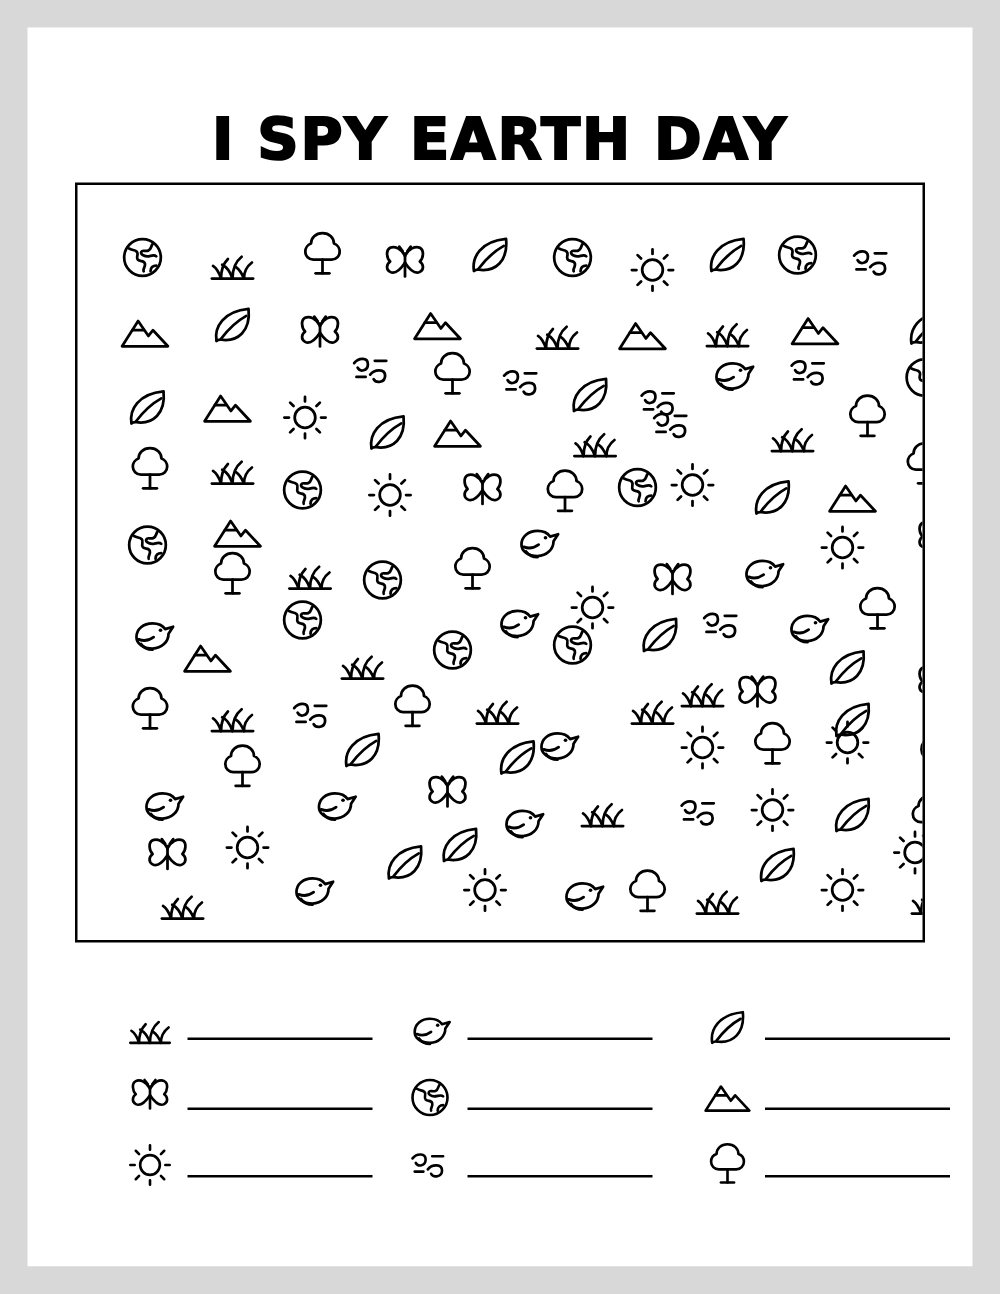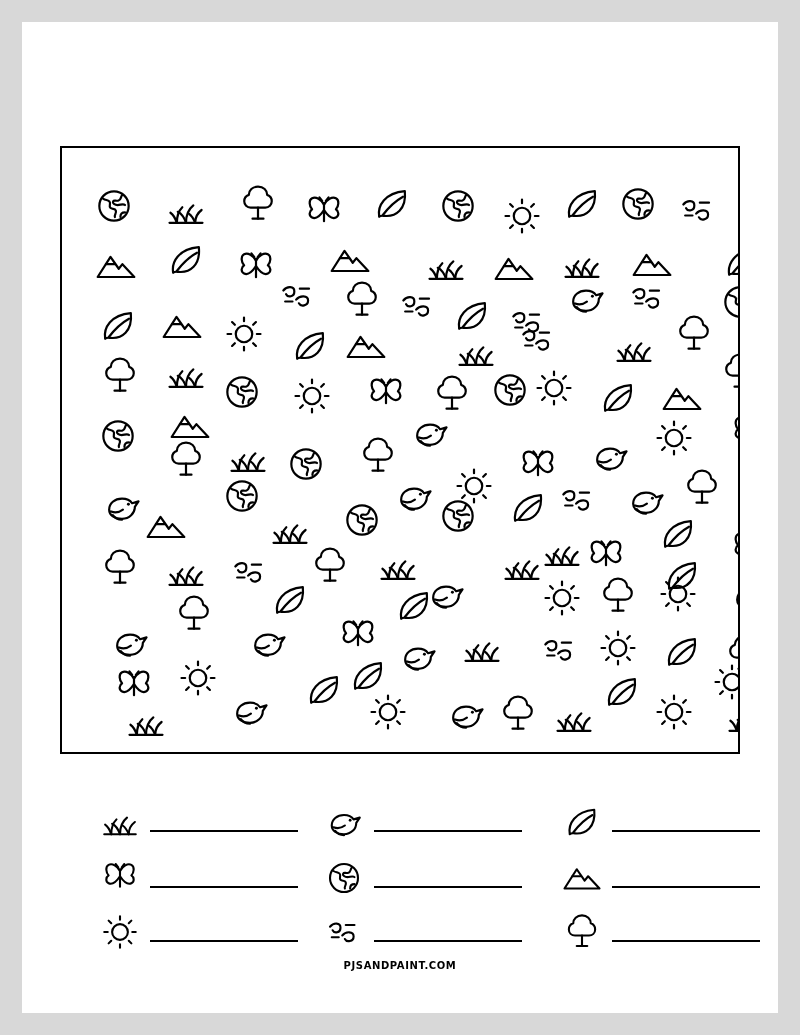--- a/index.html
+++ b/index.html
@@ -91,20 +91,21 @@
     color: #000;
     font-weight: bold;
     font-family: "DejaVu Sans", sans-serif;
   }
 </style>
 </head>
 <body>
 
 <div class="page">
 
+  <div class="title">I SPY EARTH DAY</div>
 
   <div class="grid-frame">
       <div class="icon" style="left: 52px; top: 58px;">
         <svg viewBox="0 0 48 48">
           <circle cx="24" cy="24" r="16" fill="none" stroke="#000" stroke-width="2.4" stroke-linecap="round" stroke-linejoin="round"></circle>
           <path d="M12 16c3 2 5 1 7 3s-1 5 1 7 5 0 6 3-2 5-1 7" fill="none" stroke="#000" stroke-width="2.4" stroke-linecap="round" stroke-linejoin="round"></path>
           <path d="M33 12c-2 2-1 5-4 6s-5-1-6 1 2 4 5 4 6-2 8 0" fill="none" stroke="#000" stroke-width="2.4" stroke-linecap="round" stroke-linejoin="round"></path>
           <path d="M36 31c-3 0-5 2-5 5" fill="none" stroke="#000" stroke-width="2.4" stroke-linecap="round" stroke-linejoin="round"></path>
         </svg>
       </div>
@@ -1041,15 +1042,14 @@
           <svg viewBox="0 0 48 48">
             <path d="M16 28c-4 0-7-3-7-7 0-3 2-6 5-7 0-5 4-9 10-9s10 4 10 9c3 1 5 4 5 7 0 4-3 7-7 7z" fill="none" stroke="#000" stroke-width="2.4" stroke-linecap="round" stroke-linejoin="round"></path>
             <path d="M24 28v12" fill="none" stroke="#000" stroke-width="2.4" stroke-linecap="round" stroke-linejoin="round"></path>
             <path d="M18 40h12" fill="none" stroke="#000" stroke-width="2.4" stroke-linecap="round" stroke-linejoin="round"></path>
           </svg>
         </div>
         <div class="key-line"></div>
       </div>
     </div>
 
-  <div class="footer">PJSANDPAINT.COM</div>
 
 </div>
 
 </body></html>

